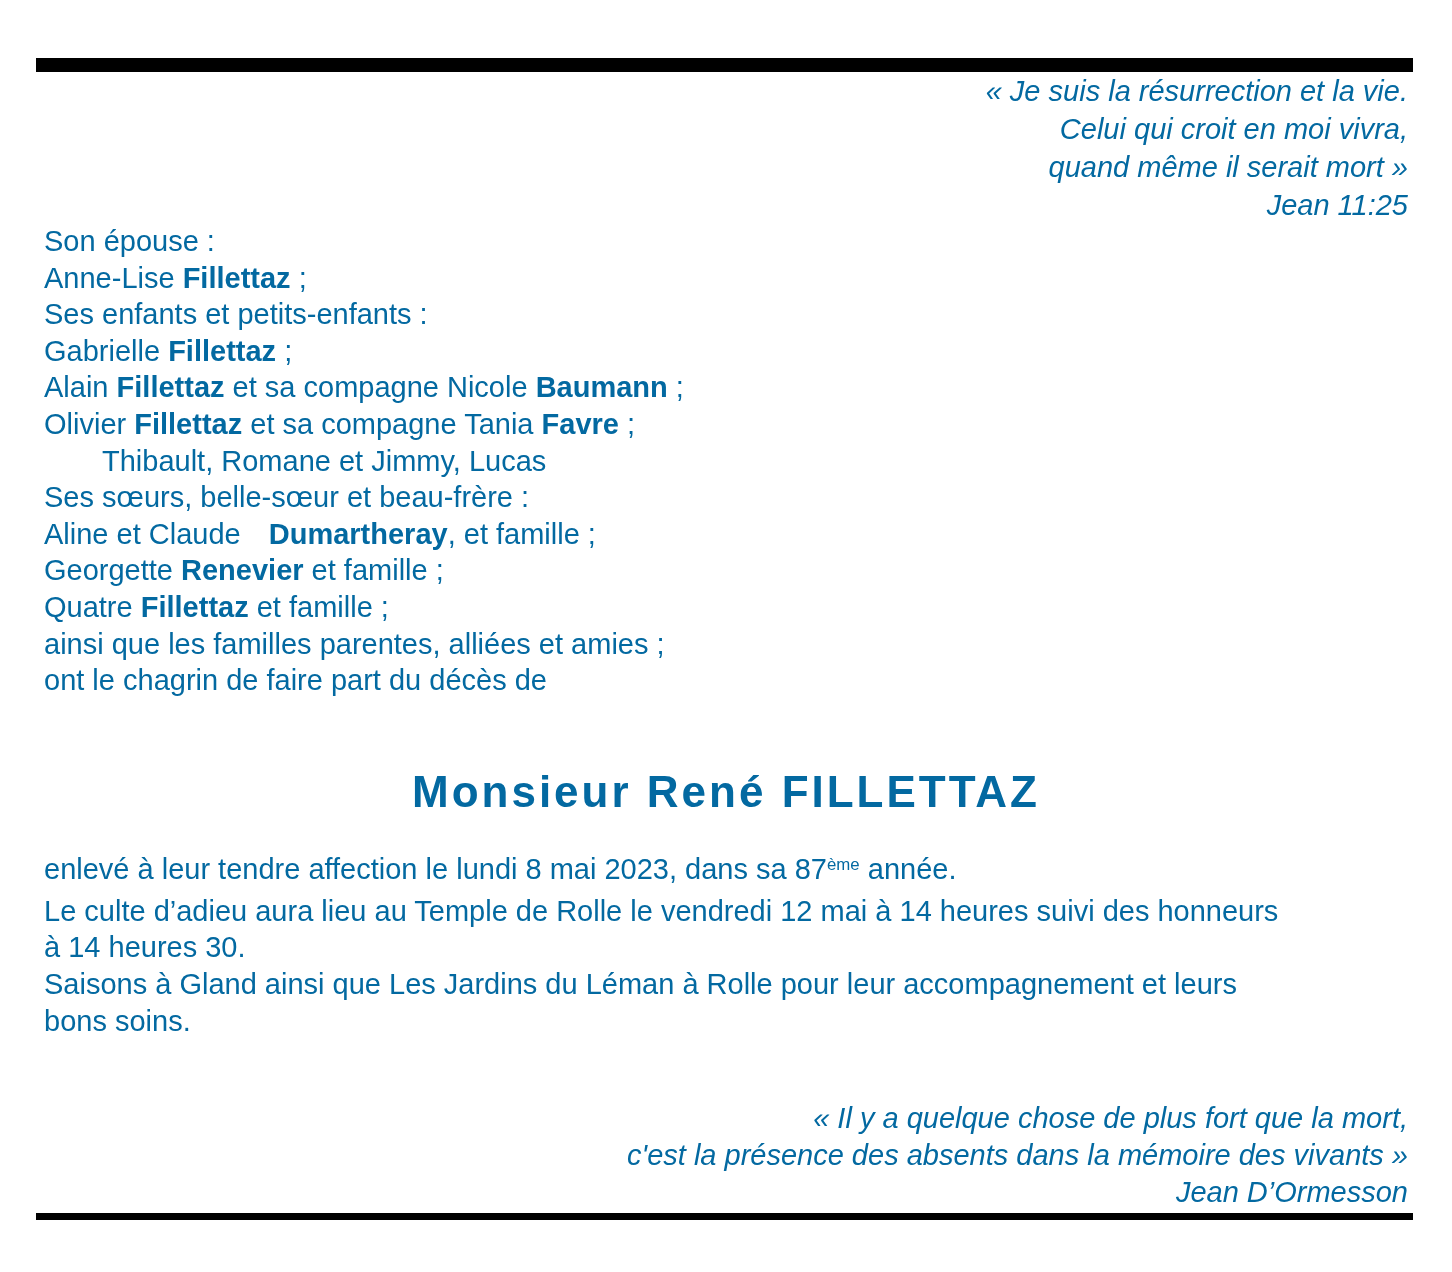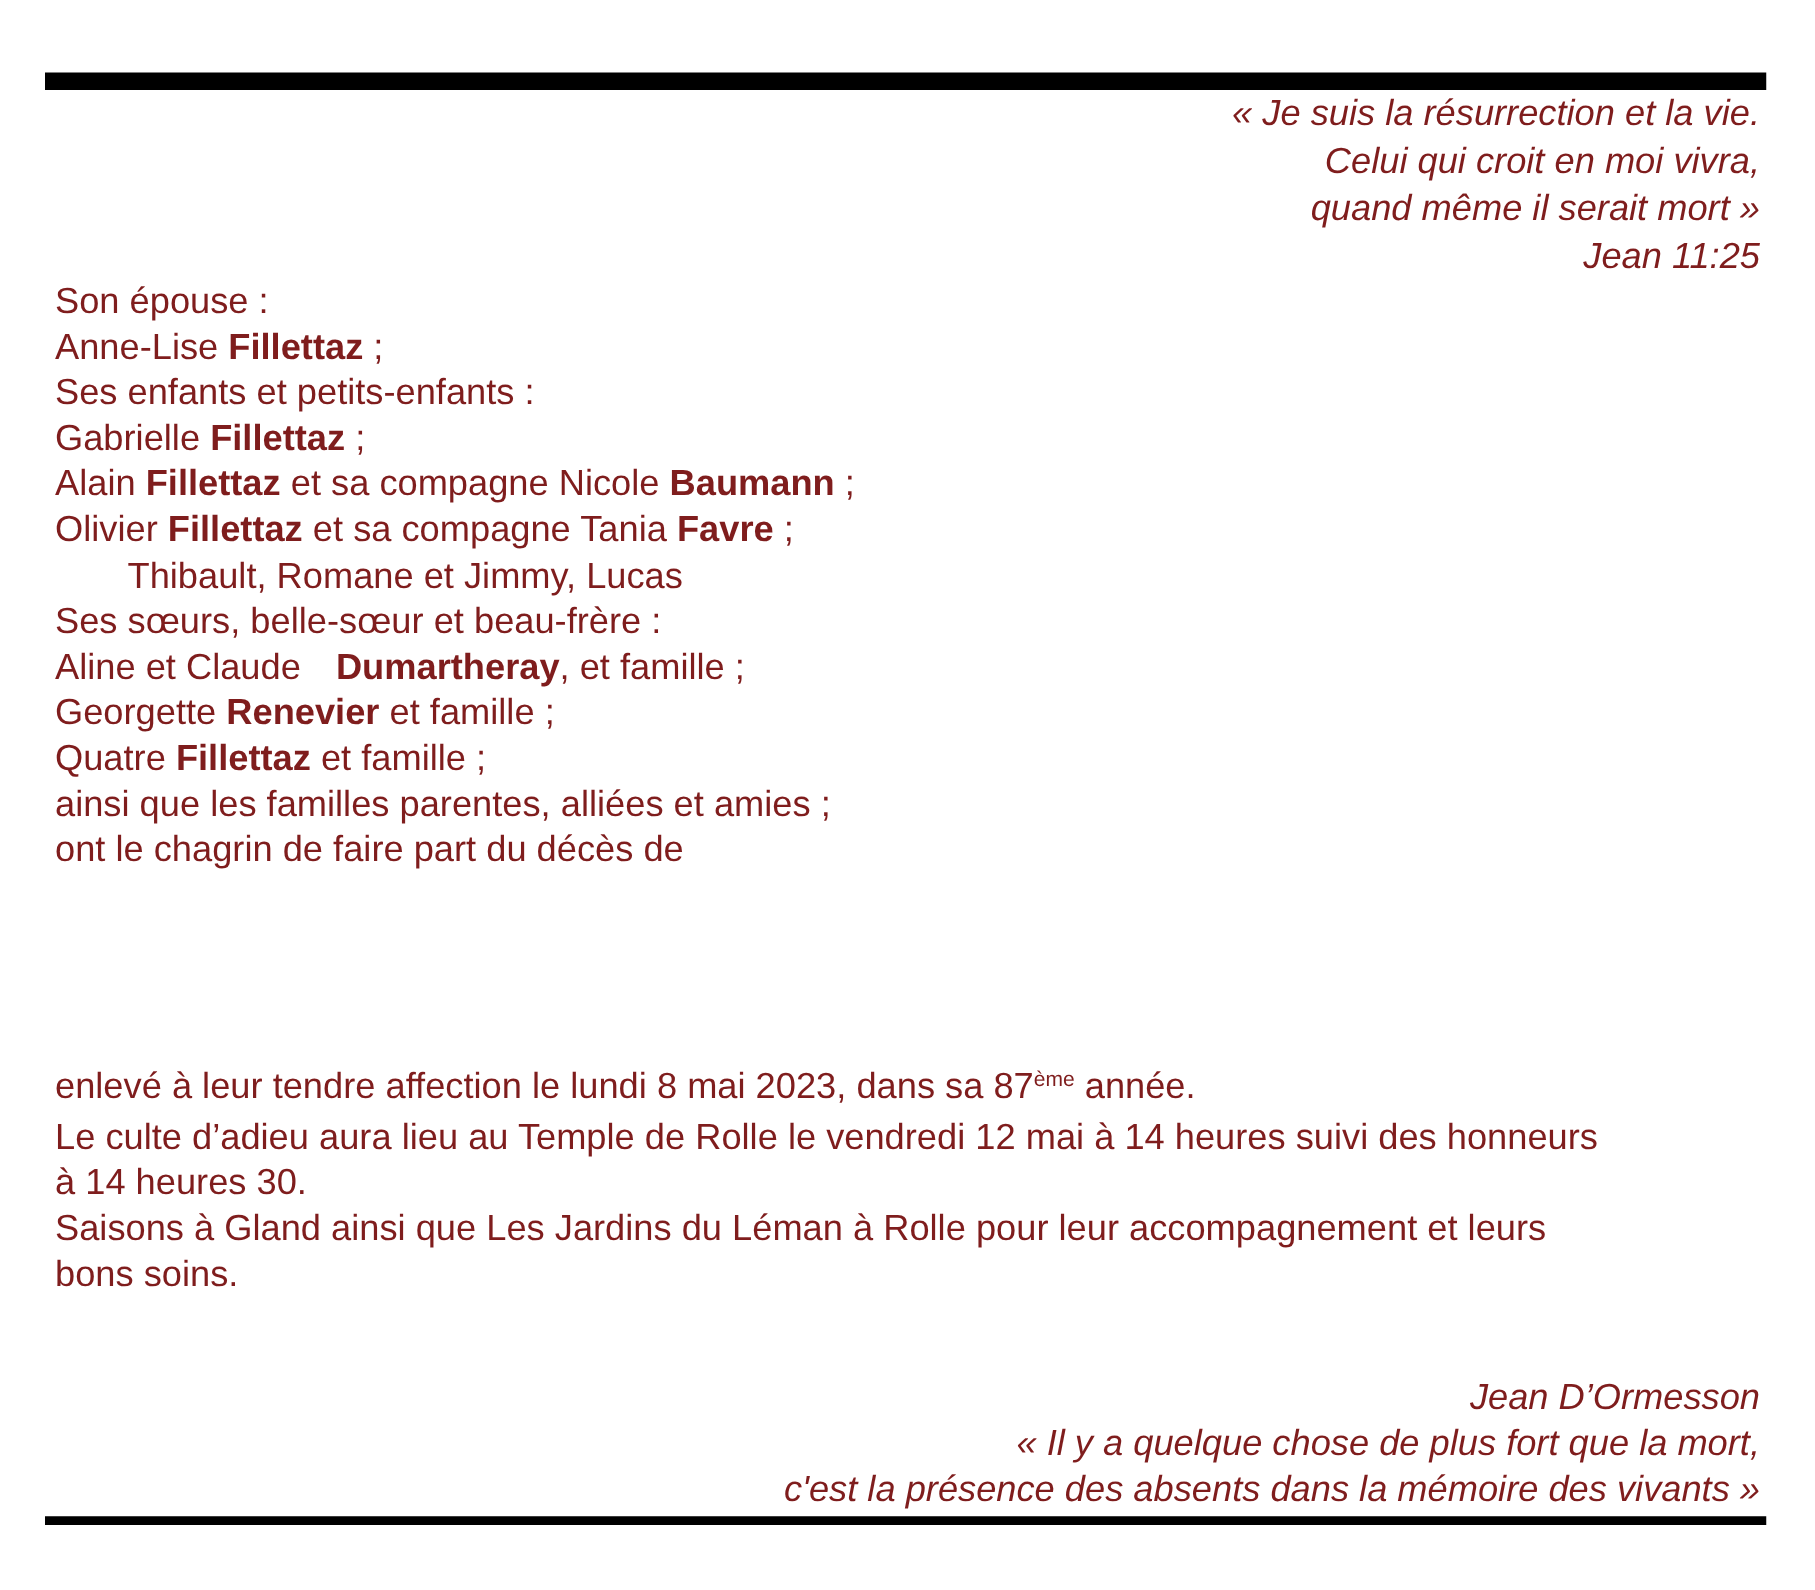--- a/index.html
+++ b/index.html
@@ -5,21 +5,21 @@
   html, body {
     margin: 0;
     padding: 0;
     background: #ffffff;
   }
   .page {
     position: relative;
     width: 1452px;
     height: 1272px;
     background: #ffffff;
-    color: #7f1d1d;
+    color: #0369a1;
     font-family: "Liberation Sans", "DejaVu Sans", sans-serif;
     overflow: hidden;
   }
   .rule {
     position: absolute;
     left: 36px;
     width: 1377px;
     background: #000000;
   }
   .rule-top { top: 58px; height: 14px; }
@@ -100,32 +100,33 @@
       <div class="tline"><span>Olivier </span><span style="font-weight: bold;">Fillettaz</span><span> et sa compagne Tania </span><span style="font-weight: bold;">Favre</span><span> ;</span></div>
       <div class="tline indent"><span>Thibault, Romane et Jimmy, Lucas</span></div>
       <div class="tline"><span>Ses sœurs, belle-sœur et beau-frère :</span></div>
       <div class="tline"><span>Aline et Claude </span><span style="font-weight: bold; margin-left: 20px;">Dumartheray</span><span>, et famille ;</span></div>
       <div class="tline"><span>Georgette </span><span style="font-weight: bold;">Renevier</span><span> et famille ;</span></div>
       <div class="tline"><span>Quatre </span><span style="font-weight: bold;">Fillettaz</span><span> et famille ;</span></div>
       <div class="tline"><span>ainsi que les familles parentes, alliées et amies ;</span></div>
       <div class="tline"><span>ont le chagrin de faire part du décès de</span></div>
     </div>
 
+  <div class="deceased-title">Monsieur René FILLETTAZ</div>
 
   <div class="body-text">
       <div class="tline"><span>enlevé à leur tendre affection le lundi 8 mai 2023, dans sa 87</span><sup class="ord">ème</sup><span> année.</span></div>
       <div class="tline"><span>Le culte d’adieu aura lieu au Temple de Rolle le vendredi 12 mai à 14 heures suivi des honneurs</span></div>
       <div class="tline"><span>à 14 heures 30.</span></div>
       <div class="tline"><span>Saisons à Gland ainsi que Les Jardins du Léman à Rolle pour leur accompagnement et leurs</span></div>
       <div class="tline"><span>bons soins.</span></div>
     </div>
 
   <div class="quote quote-bottom">
-    <div>Jean D’Ormesson</div>
     <div>
         <div class="tline"><span>« Il y a quelque chose de plus fort que la mort,</span></div>
         <div class="tline"><span>c'est la présence des absents dans la mémoire des vivants »</span></div>
       </div>
+    <div>Jean D’Ormesson</div>
   </div>
 
   <div class="rule rule-bottom"></div>
 
 </div>
 
 </body></html>

